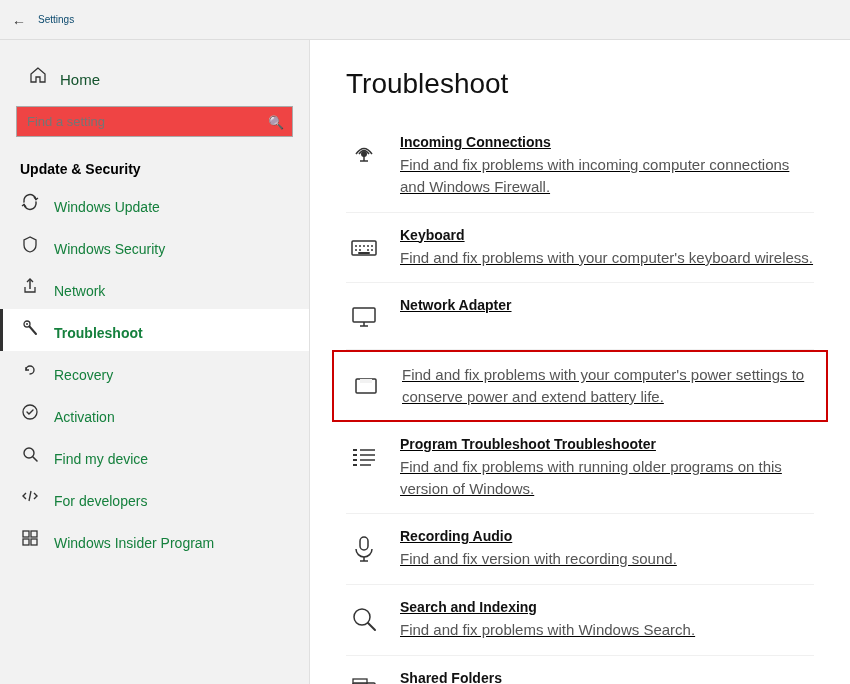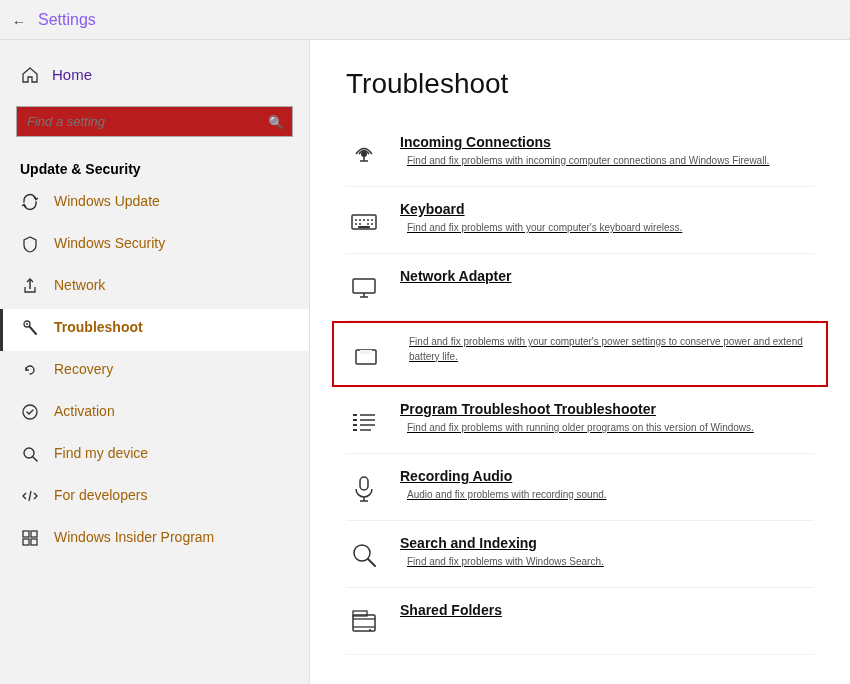--- a/index.html
+++ b/index.html
@@ -20,80 +20,79 @@
       padding: 0 12px;
       gap: 12px;
       border-bottom: 1px solid #ddd;
     }
     .titlebar-back {
       cursor: pointer;
       font-size: 14px;
       color: #333;
     }
     .titlebar-title {
-      font-size: 16px;
-      color: #8b5cf6;
+      font-size: 10px;
+      color: #0c4a6e;
     }
     .main-container {
       display: flex;
       flex: 1;
       overflow: hidden;
     }
     .sidebar {
       width: 310px;
       background: #f2f2f2;
       padding: 16px 0;
       overflow-y: auto;
       flex-shrink: 0;
       border-right: 1px solid #e0e0e0;
     }
     .sidebar-home {
       display: flex;
-      align-items: flex-start;
+      align-items: flex-end;
       gap: 12px;
-      padding: 10px 20px;
+      padding: 10px 28px;
       cursor: pointer;
       font-size: 15px;
-      color: #4c1d95;
+      color: #14532d;
     }
     .search-box {
       margin: 8px 16px 16px 16px;
       position: relative;
     }
     .search-box input {
       width: 100%;
       padding: 7px 39px 7px 10px;
       border: 1px solid #aaa;
-      background: #b91c1c;
+      background: #ef4444;
       font-size: 13px;
       outline: none;
-      font-style: italic;
     }
     .search-box-icon {
       position: absolute;
       right: 8px;
       top: 50%;
       transform: translateY(-50%);
       font-size: 13px;
       color: #555;
     }
     .sidebar-section-title {
       font-size: 14px;
       font-weight: 700;
       color: #000000;
       padding: 8px 20px 6px 20px;
     }
     .sidebar-item {
       display: flex;
-      align-items: flex-start;
+      align-items: flex-end;
       gap: 14px;
       padding: 10px 20px;
       cursor: pointer;
       font-size: 14px;
-      color: #a16207;
+      color: #15803d;
     }
     .sidebar-item.active {
       background: #fff;
       border-left: 3px solid #333;
       font-weight: 600;
     }
     .sidebar-item.active { padding-left: 17px; }
     .sidebar-icon {
       width: 20px;
       text-align: center;
@@ -136,24 +135,23 @@
       font-size: 20px;
       margin-top: 2px;
     }
     .troubleshoot-text h3 {
       font-size: 14px;
       font-weight: 600;
       color: #111;
       margin-bottom: 4px;
     }
     .troubleshoot-text p {
-      font-size: 10px;
+      font-size: 15px;
       color: #555;
       line-height: 1.45;
-      margin-left: 7px;
     }
   </style>
 </head>
 <body>
 
 <div class="titlebar">
   <span class="titlebar-back">←</span>
   <span class="titlebar-title">Settings</span>
 </div>
 
@@ -364,21 +362,21 @@
       <div class="troubleshoot-icon">
         <svg width="30" height="30" viewBox="0 0 30 30" fill="none" xmlns="http://www.w3.org/2000/svg">
           <rect x="11" y="4" width="8" height="13" rx="4" stroke="#333" stroke-width="1.5" fill="none"></rect>
           <path d="M7 16c0 4.4 3.6 8 8 8s8-3.6 8-8" stroke="#333" stroke-width="1.5" fill="none"></path>
           <line x1="15" y1="24" x2="15" y2="28" stroke="#333" stroke-width="1.5"></line>
           <line x1="11" y1="28" x2="19" y2="28" stroke="#333" stroke-width="1.5"></line>
         </svg>
       </div>
       <div class="troubleshoot-text">
         <h3>Recording Audio</h3>
-        <p>Audio and fix problems with recording sound.</p>
+        <p>Find and fix version with recording sound.</p>
       </div>
     </div>
 
     <div class="troubleshoot-item">
       <div class="troubleshoot-icon">
         <svg width="30" height="30" viewBox="0 0 30 30" fill="none" xmlns="http://www.w3.org/2000/svg">
           <circle cx="13" cy="13" r="8" stroke="#333" stroke-width="1.5" fill="none"></circle>
           <line x1="19" y1="19" x2="26" y2="26" stroke="#333" stroke-width="2" stroke-linecap="round"></line>
         </svg>
       </div>

